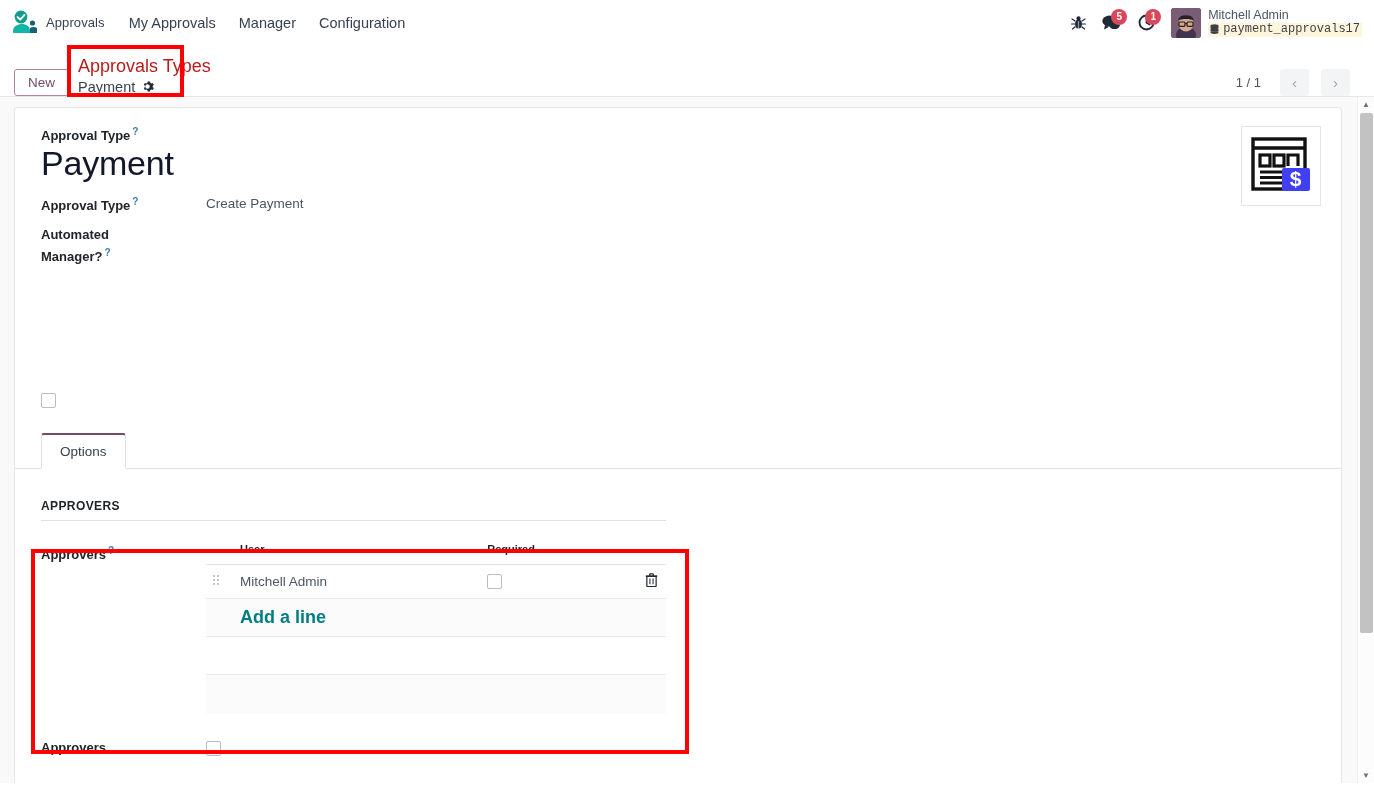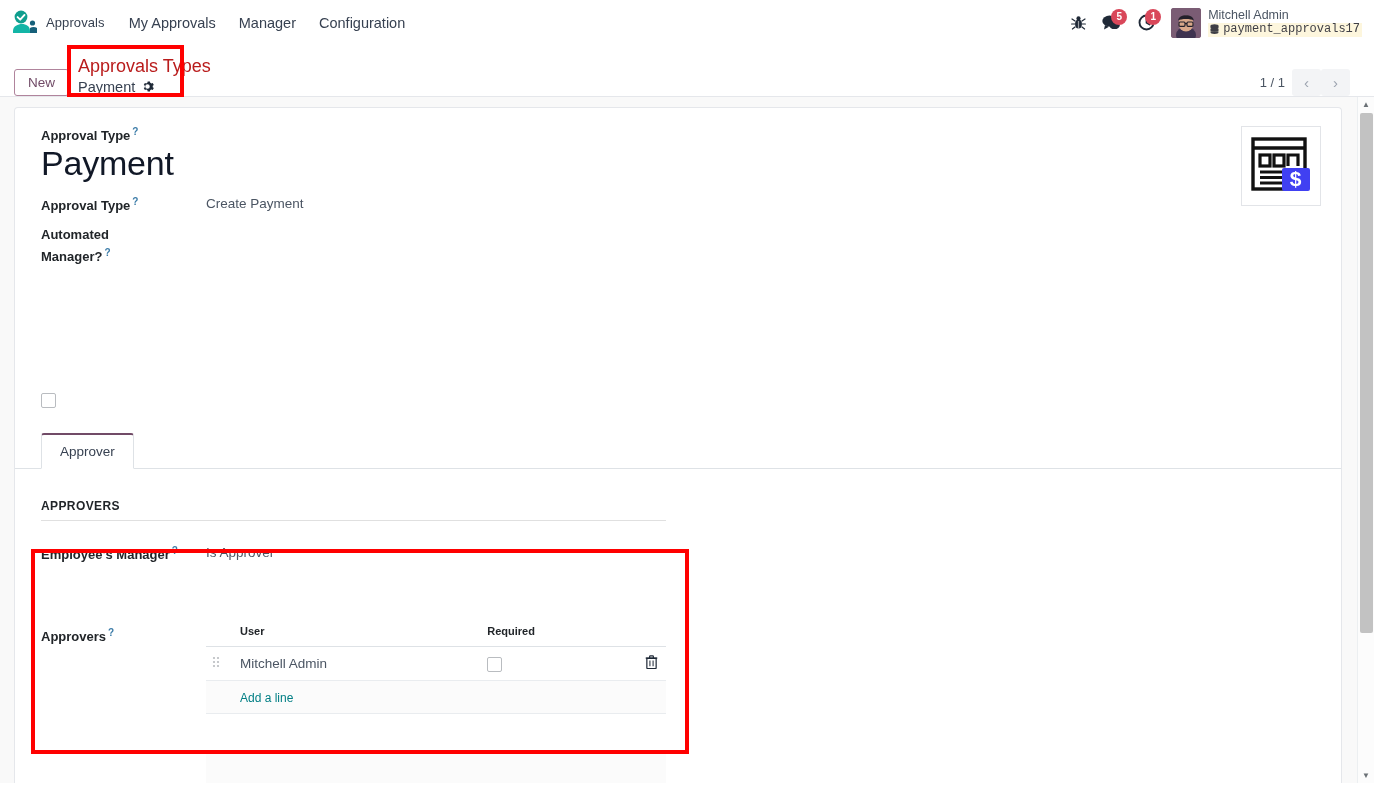--- a/index.html
+++ b/index.html
@@ -111,21 +111,21 @@
   .breadcrumb {
     margin-left: 9px;
     display: flex; flex-direction: column;
     line-height: 1.25;
   }
   .bc-parent { font-size: 18px; color: #b91c1c; cursor: pointer; white-space: nowrap; }
   .bc-current { font-size: 14.5px; color: #374151; display: flex; align-items: center; gap: 6px; white-space: nowrap; }
   .gear { cursor: pointer; display: inline-flex; }
   .pager {
     margin-left: auto;
-    display: flex; align-items: center; gap: 0;
+    display: flex; align-items: center; gap: 12px;
   }
   .pager-count { font-size: 13px; color: #4b5563; margin-right: 7px; white-space: nowrap; }
   .pager-btn {
     width: 29px; height: 27px;
     background: #f3f4f6;
     border: none;
     border-radius: 3px;
     color: #9ca3af;
     font-size: 15px;
     display: flex; align-items: center; justify-content: center;
@@ -233,21 +233,21 @@
   }
   .o2m-table td {
     font-size: 13.5px;
     color: #4b5563;
     padding: 8px;
     border-bottom: 1px solid #e9ecef;
     height: 33px;
   }
   .cell-handle { width: 26px; padding-left: 6px !important; padding-right: 0 !important; cursor: grab; }
   .cell-trash { width: 34px; text-align: right; }
-  .add-line { color: #017e84; font-size: 12px; cursor: pointer; }
+  .add-line { color: #017e84; font-size: 18px; cursor: pointer; font-weight: bold; }
   .row-empty td { height: 38px; }
   .row-filler td { background: #fbfbfb; height: 40px; border-bottom: none; }
   .row-addline td { background: #fbfbfb; }
 
   
   .redbox {
     position: absolute;
     border: 4px solid #ff0000;
     pointer-events: none;
     z-index: 50;
@@ -423,33 +423,27 @@
           </div>
           <div class="field-value">
             <span class="cbox"></span>
           </div>
         </div>
 
       </div>
 
       <div class="notebook">
         <div class="nb-headers">
-          <div class="nb-tab">Approver</div>
+          <div class="nb-tab">Options</div>
         </div>
 
         <div class="nb-page">
 
           <div class="group-title">APPROVERS</div>
 
-          <div class="field-row" style="margin-bottom:60px;">
-            <div class="field-label">
-              <span>Employee's Manager</span><span class="tip">?</span>
-            </div>
-            <div class="field-value">Is Approver</div>
-          </div>
 
           <div class="field-row">
             <div class="field-label">
               <span>Approvers</span><span class="tip">?</span>
             </div>
 
             <div class="o2m">
               <table class="o2m-table">
                 <thead>
                   <tr>

